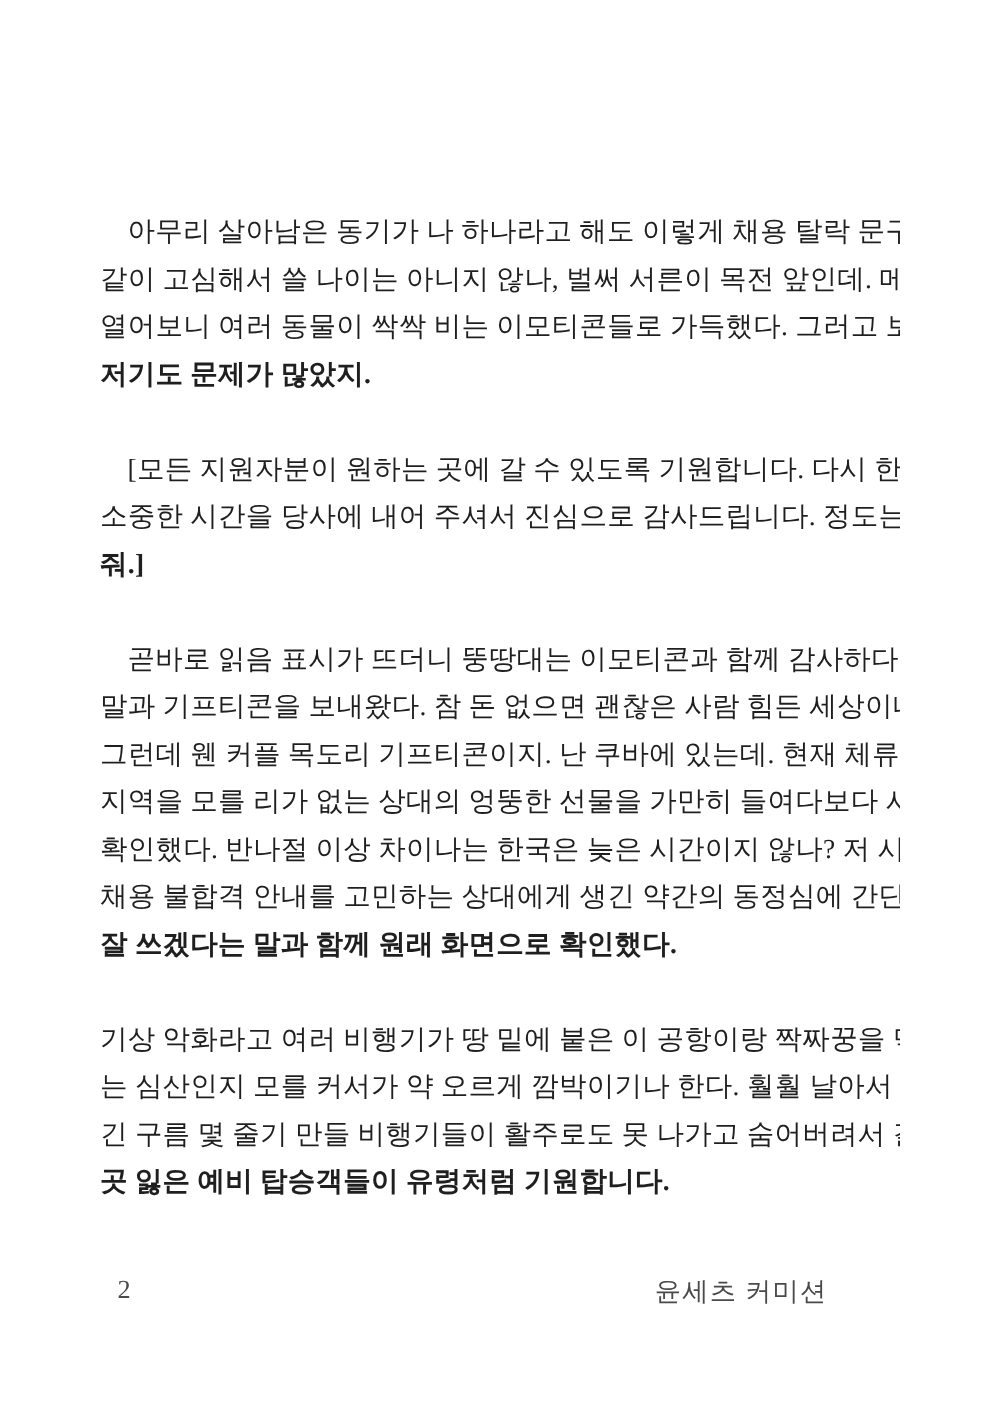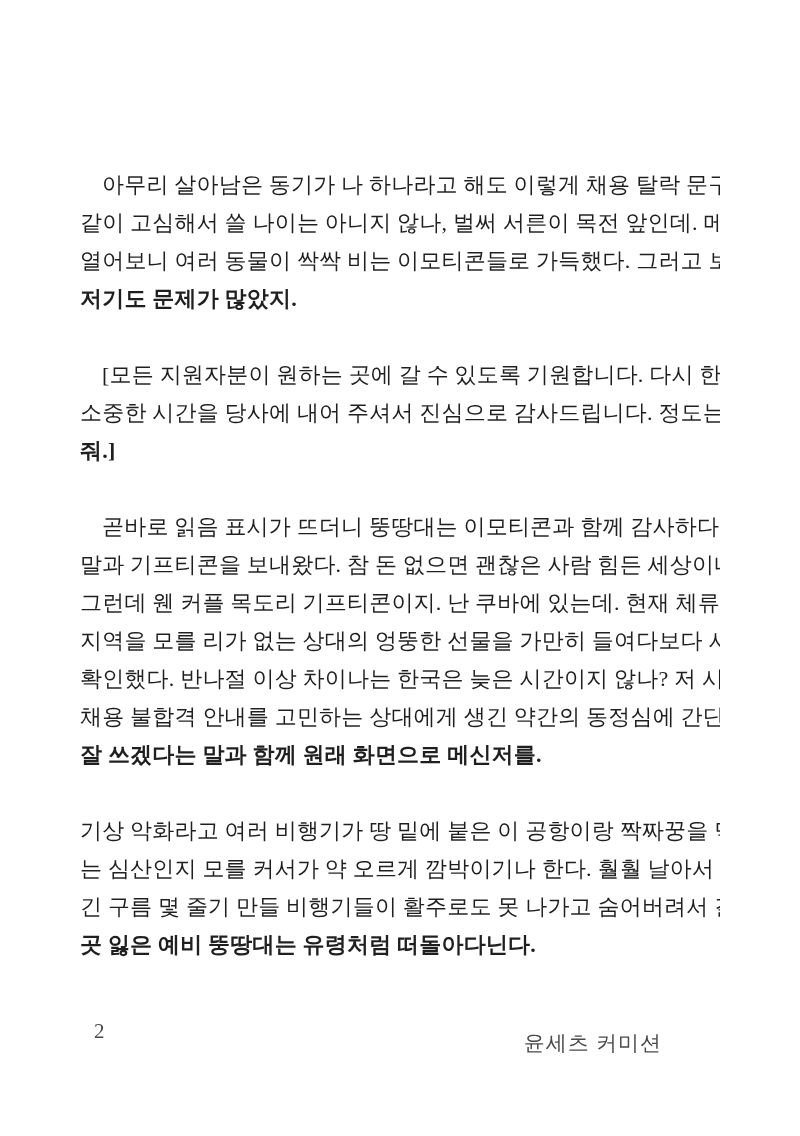--- a/index.html
+++ b/index.html
@@ -56,21 +56,21 @@
     color: var(--footer-color, #4a4a4a);
   }
   .page-number {
     position: absolute;
     left: 14px;
     top: 0;
   }
   .commission-credit {
     position: absolute;
     right: 58px;
-    top: 12px;
+    top: 2px;
     letter-spacing: 1px;
   }
 </style>
 </head>
 <body>
 
 <div class="page" style="--bg-color: #ffffff; --text-color: #1f1f1f; --footer-color: #4a4a4a;">
   <div class="page-body">
 
   <div class="paragraph indented">
@@ -84,26 +84,26 @@
         <div class="text-line">소중한 시간을 당사에 내어 주셔서 진심으로 감사드립니다. 정도는 적어</div>
         <div class="text-line last-line">줘.]</div>
       </div>
       <div class="paragraph indented">
         <div class="text-line">곧바로 읽음 표시가 뜨더니 뚱땅대는 이모티콘과 함께 감사하다는</div>
         <div class="text-line">말과 기프티콘을 보내왔다. 참 돈 없으면 괜찮은 사람 힘든 세상이네.</div>
         <div class="text-line">그런데 웬 커플 목도리 기프티콘이지. 난 쿠바에 있는데. 현재 체류 중인</div>
         <div class="text-line">지역을 모를 리가 없는 상대의 엉뚱한 선물을 가만히 들여다보다 시각을</div>
         <div class="text-line">확인했다. 반나절 이상 차이나는 한국은 늦은 시간이지 않나? 저 시간에</div>
         <div class="text-line">채용 불합격 안내를 고민하는 상대에게 생긴 약간의 동정심에 간단히</div>
-        <div class="text-line last-line">잘 쓰겠다는 말과 함께 원래 화면으로 메신저를.</div>
+        <div class="text-line last-line">잘 쓰겠다는 말과 함께 원래 화면으로 확인했다.</div>
       </div>
       <div class="paragraph">
         <div class="text-line">기상 악화라고 여러 비행기가 땅 밑에 붙은 이 공항이랑 짝짜꿍을 먹겠다</div>
         <div class="text-line">는 심산인지 모를 커서가 약 오르게 깜박이기나 한다. 훨훨 날아서 하늘에</div>
         <div class="text-line">긴 구름 몇 줄기 만들 비행기들이 활주로도 못 나가고 숨어버려서 갈</div>
-        <div class="text-line last-line">곳 잃은 예비 뚱땅대는 유령처럼 떠돌아다닌다.</div>
+        <div class="text-line last-line">곳 잃은 예비 탑승객들이 유령처럼 기원합니다.</div>
       </div>
     </div>
   <div class="page-footer">
     <span class="page-number">2</span>
     <span class="commission-credit">윤세츠 커미션</span>
   </div>
 </div>
 
 </body></html>

